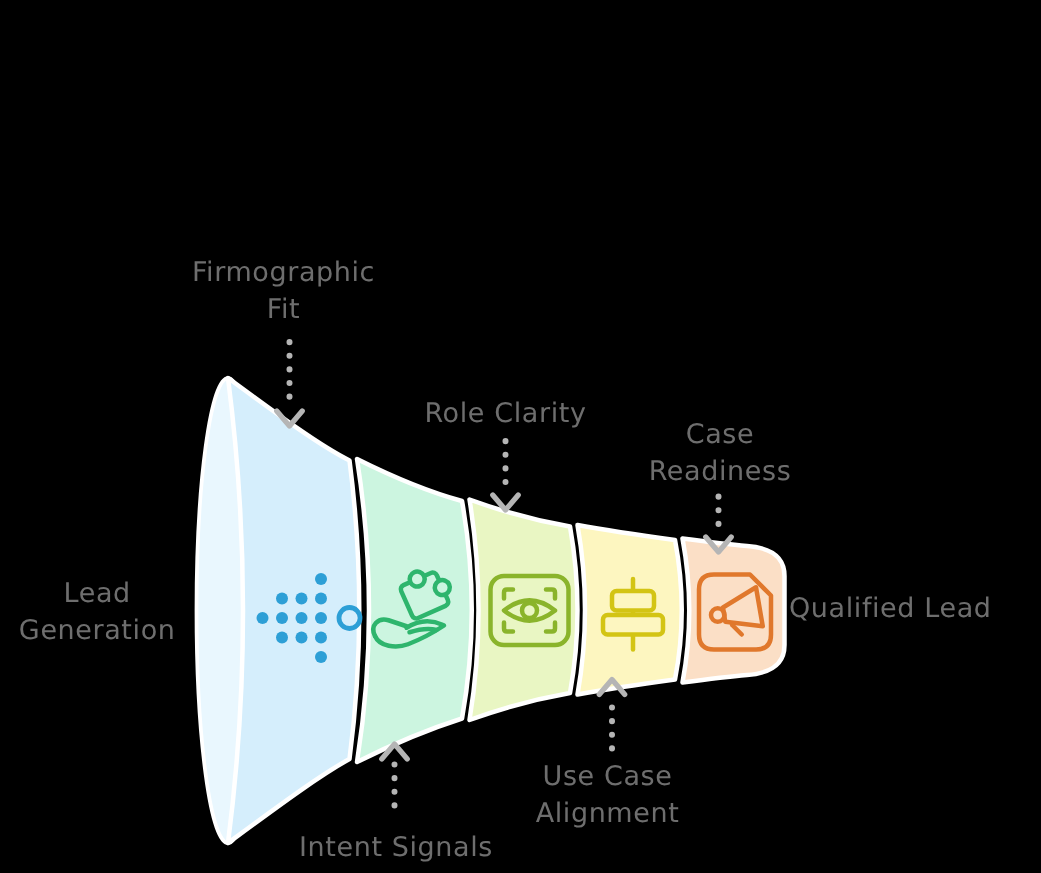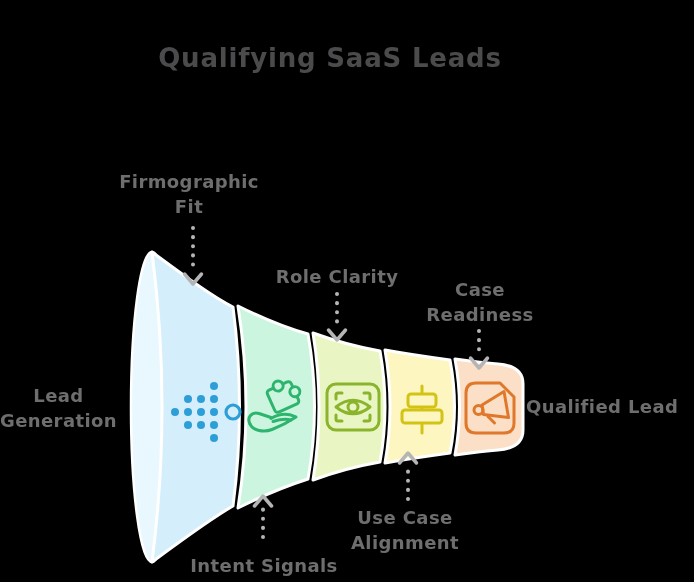--- a/index.html
+++ b/index.html
@@ -7,21 +7,21 @@
     position:relative;
     width:694px;height:582px;
     background:#000;
     overflow:hidden;
     font-family:"DejaVu Sans","Liberation Sans",sans-serif;
   }
   .lbl{
     position:absolute;
     color:#6e6e6e;
     font-size:18px;
-    font-weight:700;
+    font-weight:400;
     letter-spacing:.4px;
     line-height:1.38;
     white-space:pre-line;
     text-align:center;
     width:max-content;
     transform:translate(-50%,-50%);
   }
   .lbl.right-align{ text-align:center; transform:translate(-100%,-50%); }
   .lbl.left-align{ transform:translate(0,-50%); }
   #title{
@@ -125,21 +125,20 @@
         <line x1="263" y1="537" x2="263" y2="506" stroke-width="4" stroke-dasharray="0.1 9"></line>
         <polyline points="254.5,506 263,496 271.5,506" stroke-width="3.5"></polyline>
       </g>
       <g>
         <line x1="408" y1="499" x2="408" y2="469" stroke-width="4" stroke-dasharray="0.1 9"></line>
         <polyline points="399.5,463 408,453 416.5,463" stroke-width="3.5"></polyline>
       </g>
     </g>
   </svg>
 
-  <div id="title">Qualifying SaaS Leads</div>
 
   <div class="lbl" style="left:189px;top:195px">Firmographic
 Fit</div>
 
   <div class="lbl" style="left:337px;top:277px">Role Clarity</div>
 
   <div class="lbl" style="left:480px;top:303px">Case
 Readiness</div>
 
   <div class="lbl right-align" style="left:117px;top:409px">Lead

